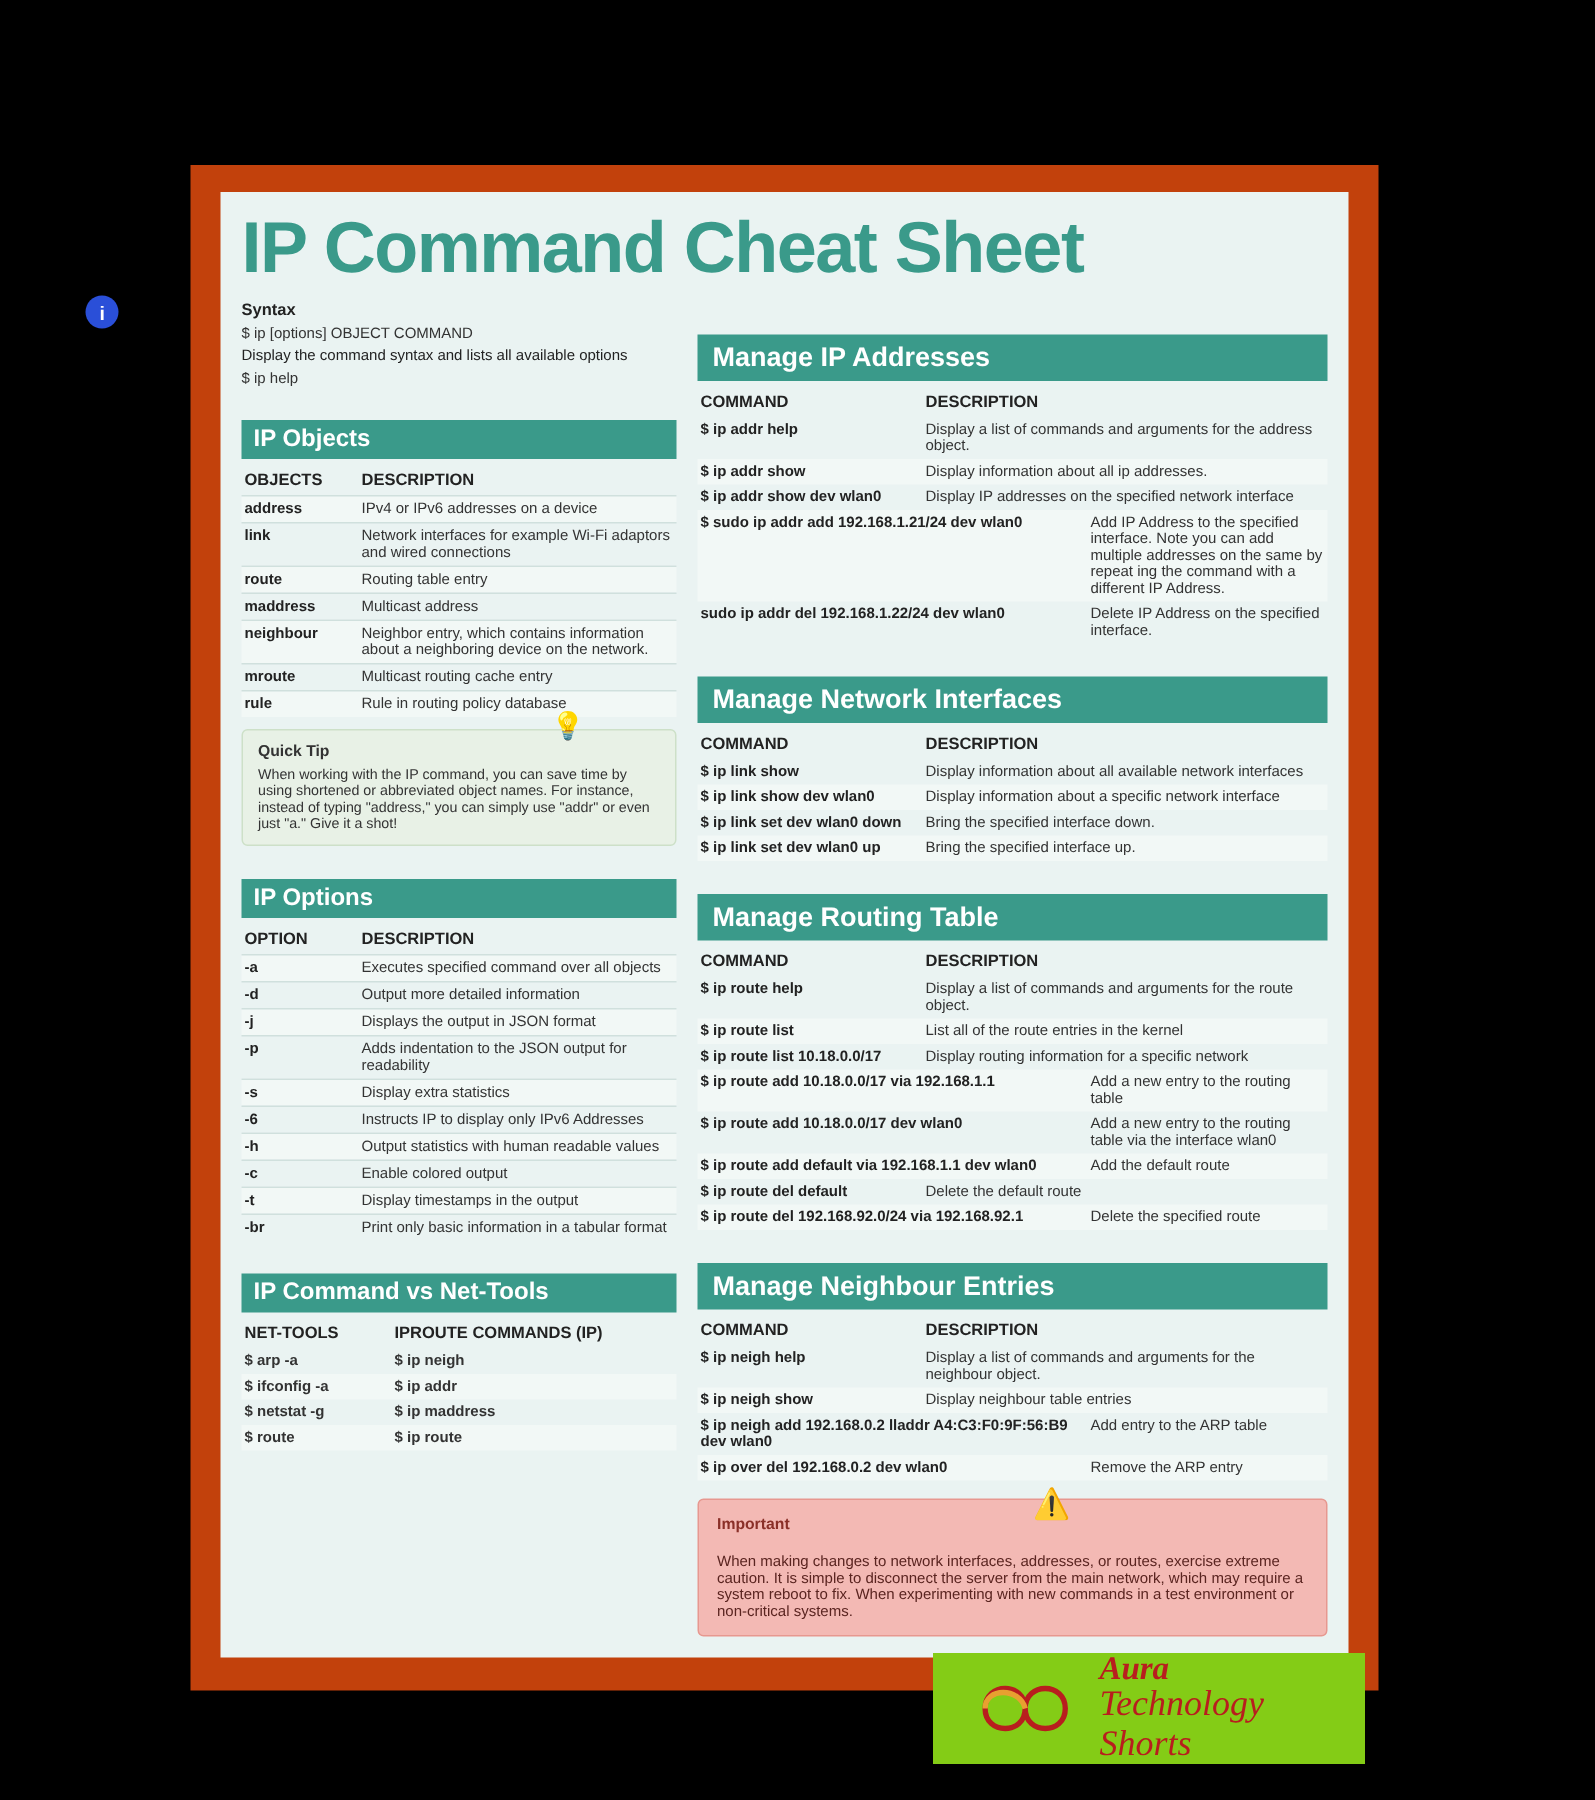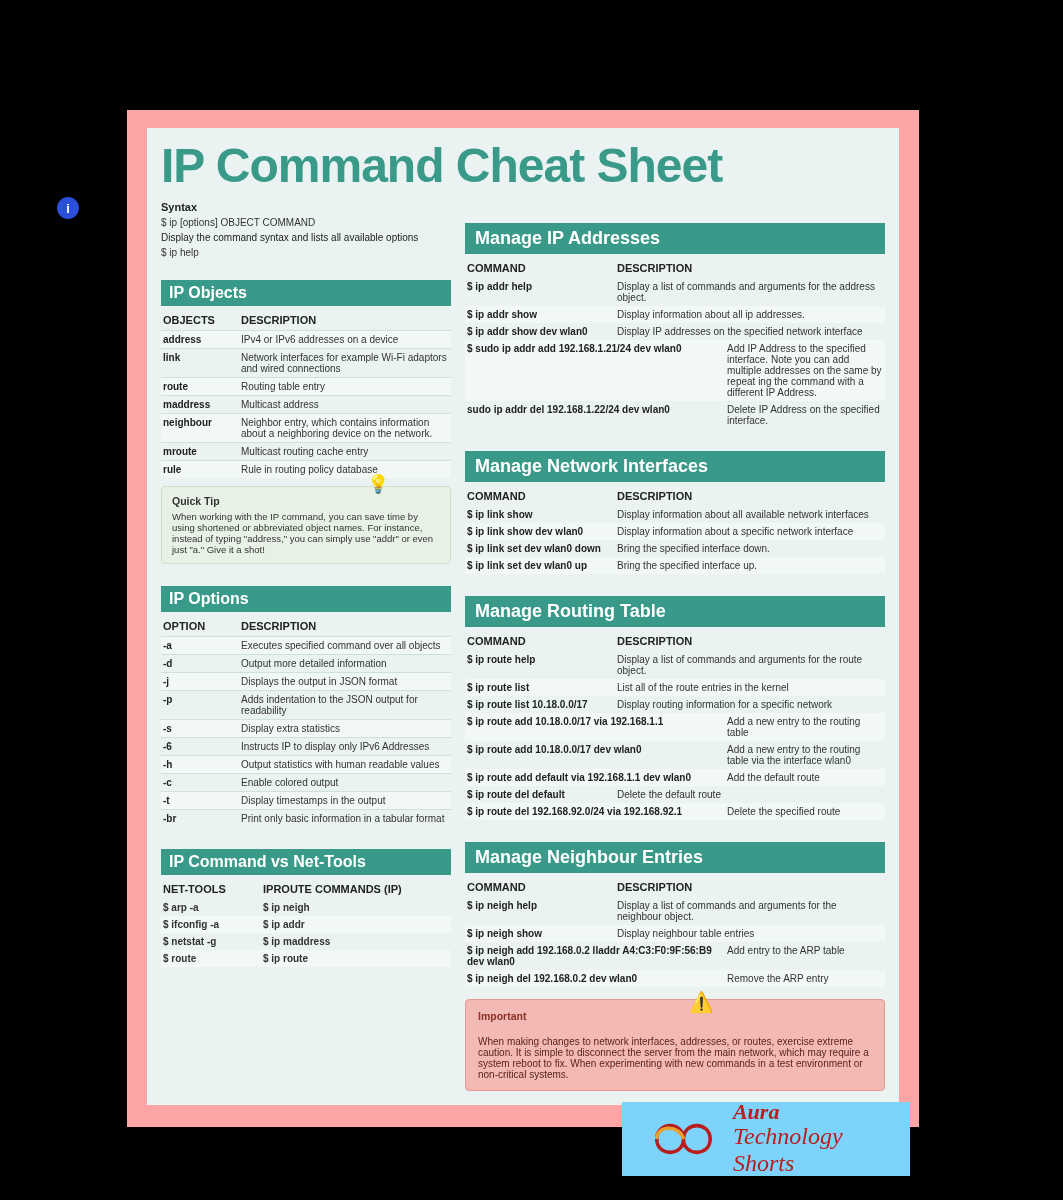--- a/index.html
+++ b/index.html
@@ -1,16 +1,16 @@
 <!DOCTYPE html>
 <html><head>
 <meta charset="utf-8">
 <style>
 body{margin:0;background:#000;font-family:-apple-system,BlinkMacSystemFont,"Segoe UI",Arial,sans-serif;width:1063px;height:1200px;overflow:hidden;position:relative}
-.sheet{position:absolute;left:127px;top:110px;width:792px;background:#fca5a5;padding:18px 20px 22px;box-sizing:border-box}
+.sheet{position:absolute;left:127px;top:110px;width:792px;background:#c2410c;padding:18px 20px 22px;box-sizing:border-box}
 .inner{background:#eaf3f2;padding:10px 14px 14px;box-sizing:border-box}
 h1{margin:0 0 8px;font-size:48px;font-weight:800;color:#3a9a8a;letter-spacing:-1px}
 .info-dot{display:inline-flex;width:22px;height:22px;border-radius:50%;background:#2a4fd8;color:#fff;font-weight:700;font-size:13px;align-items:center;justify-content:center;position:absolute;margin-left:-140px;margin-top:-4px}
 .cols{display:flex;gap:14px}
 .col-l{flex:0 0 290px}
 .col-r{flex:1}
 .sec-hdr{background:#3a9a8a;color:#fff;font-weight:700;font-size:16px;padding:4px 8px;margin:22px 0 4px}
 .sec-hdr.big{font-size:18px;padding:5px 10px}
 .thead{display:flex;font-weight:700;font-size:11px;padding:4px 2px;color:#222}
 .thead .c1{flex:0 0 78px}
@@ -37,21 +37,21 @@
 .warn{background:#f3b9b4;border:1px solid #e79890;border-radius:4px;padding:10px 12px;margin:12px 0 0;font-size:10px;color:#5a2420;position:relative}
 .warn .t{font-weight:700;font-size:10.5px;margin-bottom:14px;color:#8a3028}
 .warn-ico{position:absolute;right:170px;top:-10px;font-size:20px}
 .nt-thead{display:flex;font-weight:700;font-size:11px;padding:4px 2px;color:#222}
 .nt-thead .c1{flex:0 0 100px}
 .nt-thead .c2{flex:1}
 .nt-row{display:flex;font-size:10px;padding:3px 2px;color:#333}
 .nt-row:nth-child(even){background:#f2f8f6}
 .nt-row .c1{flex:0 0 100px;font-weight:600}
 .nt-row .c2{flex:1;font-weight:600}
-.logo-box{position:absolute;left:622px;top:1102px;width:288px;height:74px;background:#7dd3fc;display:flex;align-items:center;padding:4px 8px;box-sizing:border-box}
+.logo-box{position:absolute;left:622px;top:1102px;width:288px;height:74px;background:#84cc16;display:flex;align-items:center;padding:4px 8px;box-sizing:border-box}
 .logo-box svg{height:56px}
 .logo-txt{display:flex;flex-direction:column;margin-left:-4px}
 .logo-txt .a{font-family:"Comic Sans MS",cursive;color:#b81e1e;font-size:22px;font-style:italic;font-weight:700;line-height:1}
 .logo-txt .b{font-family:Liberation Serif, serif;color:#b81e1e;font-size:24px;font-style:italic}
 </style>
 </head>
 <body>
 
 <div class="sheet">
   <div class="inner">
@@ -288,21 +288,21 @@
             </div>
             <div class="row-r">
               <div class="c1">$ ip neigh show</div>
               <div class="c2">Display neighbour table entries</div>
             </div>
             <div class="row-r wide">
               <div class="c1">$ ip neigh add 192.168.0.2 lladdr A4:C3:F0:9F:56:B9 dev wlan0</div>
               <div class="c2">Add entry to the ARP table</div>
             </div>
             <div class="row-r wide">
-              <div class="c1">$ ip neigh del 192.168.0.2 dev wlan0</div>
+              <div class="c1">$ ip over del 192.168.0.2 dev wlan0</div>
               <div class="c2">Remove the ARP entry</div>
             </div>
           </div>
 
         <div class="warn">
           <span class="warn-ico">⚠️</span>
           <div class="t">Important</div>
           <div>When making changes to network interfaces, addresses, or routes, exercise extreme caution. It is simple to disconnect the server from the main network, which may require a system reboot to fix. When experimenting with new commands in a test environment or non-critical systems.</div>
         </div>
       </div>

